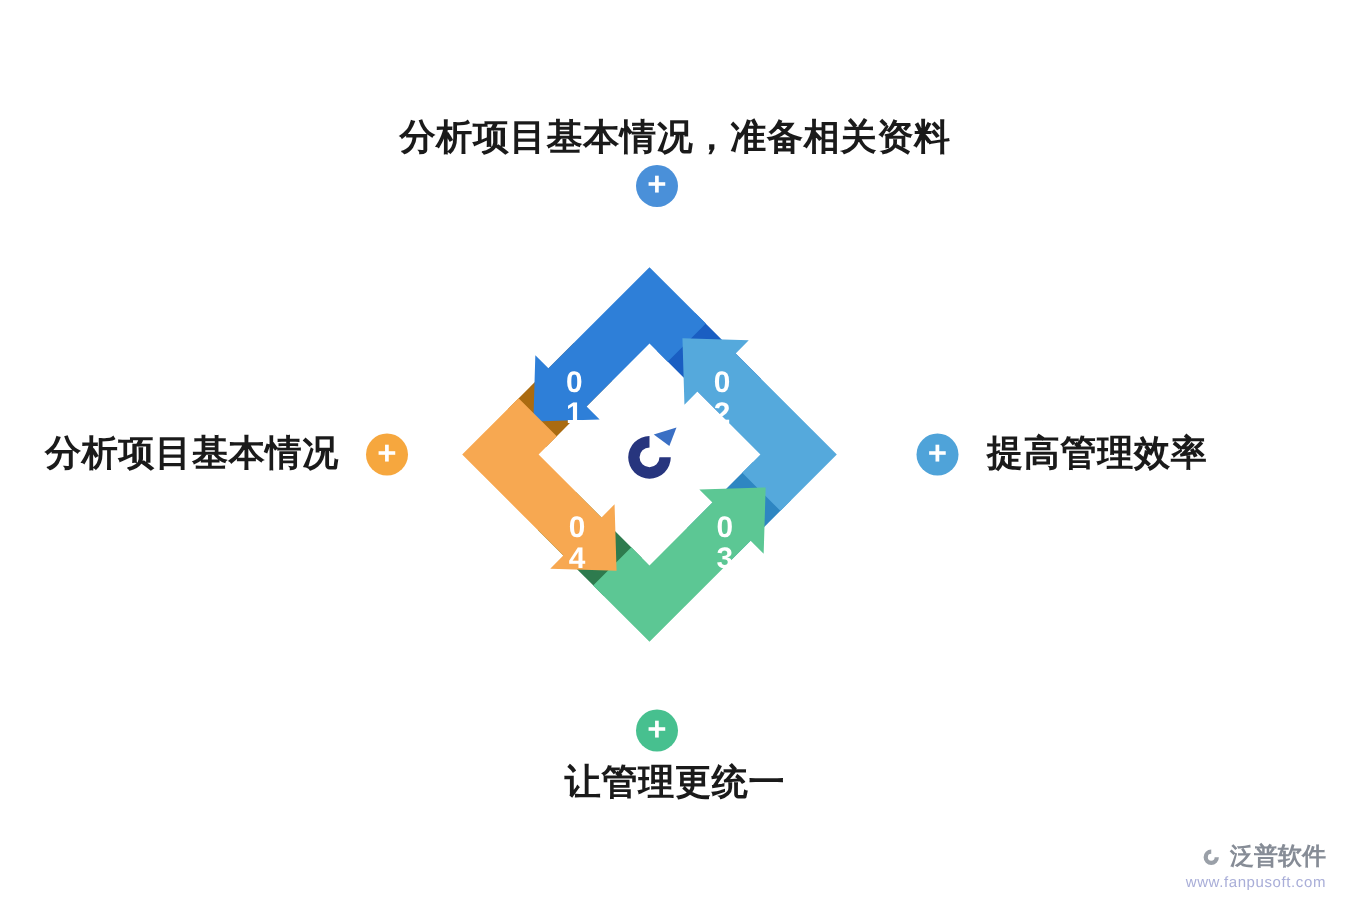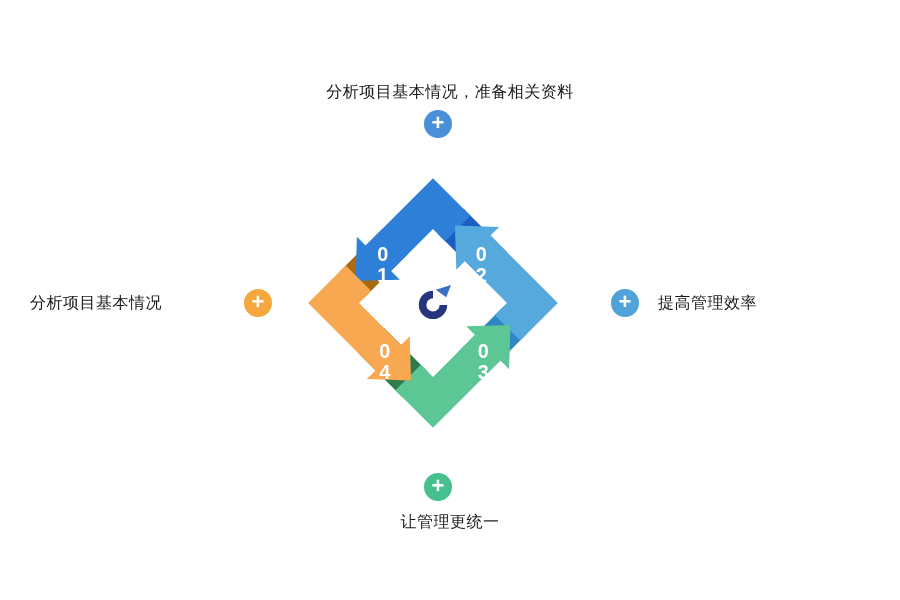--- a/index.html
+++ b/index.html
@@ -9,22 +9,22 @@
   .stage {
     position: relative;
     width: 900px;
     height: 600px;
     background: #ffffff;
     overflow: hidden;
   }
 
   .label {
     position: absolute;
-    font-size: 16px;
-    font-weight: 400;
+    font-size: 24px;
+    font-weight: 700;
     color: #1a1a1a;
     line-height: 24px;
     letter-spacing: .5px;
     white-space: nowrap;
   }
   .center-h { left: 0; width: 100%; text-align: center; }
 
   .plus {
     position: absolute;
     width: 28px;
@@ -126,14 +126,23 @@
       <text x="99" y="208">0</text>
       <text x="99" y="230">4</text>
     </g>
 
     <g>
       <path d="M150,137 a15,15 0 1 0 15,15 l-8,0 a7,7 0 1 1 -7,-7 z" fill="#27357e"></path>
       <path d="M153,136 l16,-5 l-5,13 z" fill="#3a6fc4"></path>
     </g>
   </svg>
 
+  <div class="watermark">
+    <div class="wm-top">
+      <svg class="wm-icon" viewBox="0 0 30 30">
+        <path d="M15,6 a9,9 0 1 0 9,9 l-5,0 a4,4 0 1 1 -4,-4 z" fill="#9aa0a8"></path>
+      </svg>
+      <span class="wm-brand" style="color: rgb(134, 140, 150);">泛普软件</span>
+    </div>
+    <div class="wm-url" style="color: rgb(169, 174, 216);">www.fanpusoft.com</div>
+  </div>
 
 </div>
 
 </body></html>

